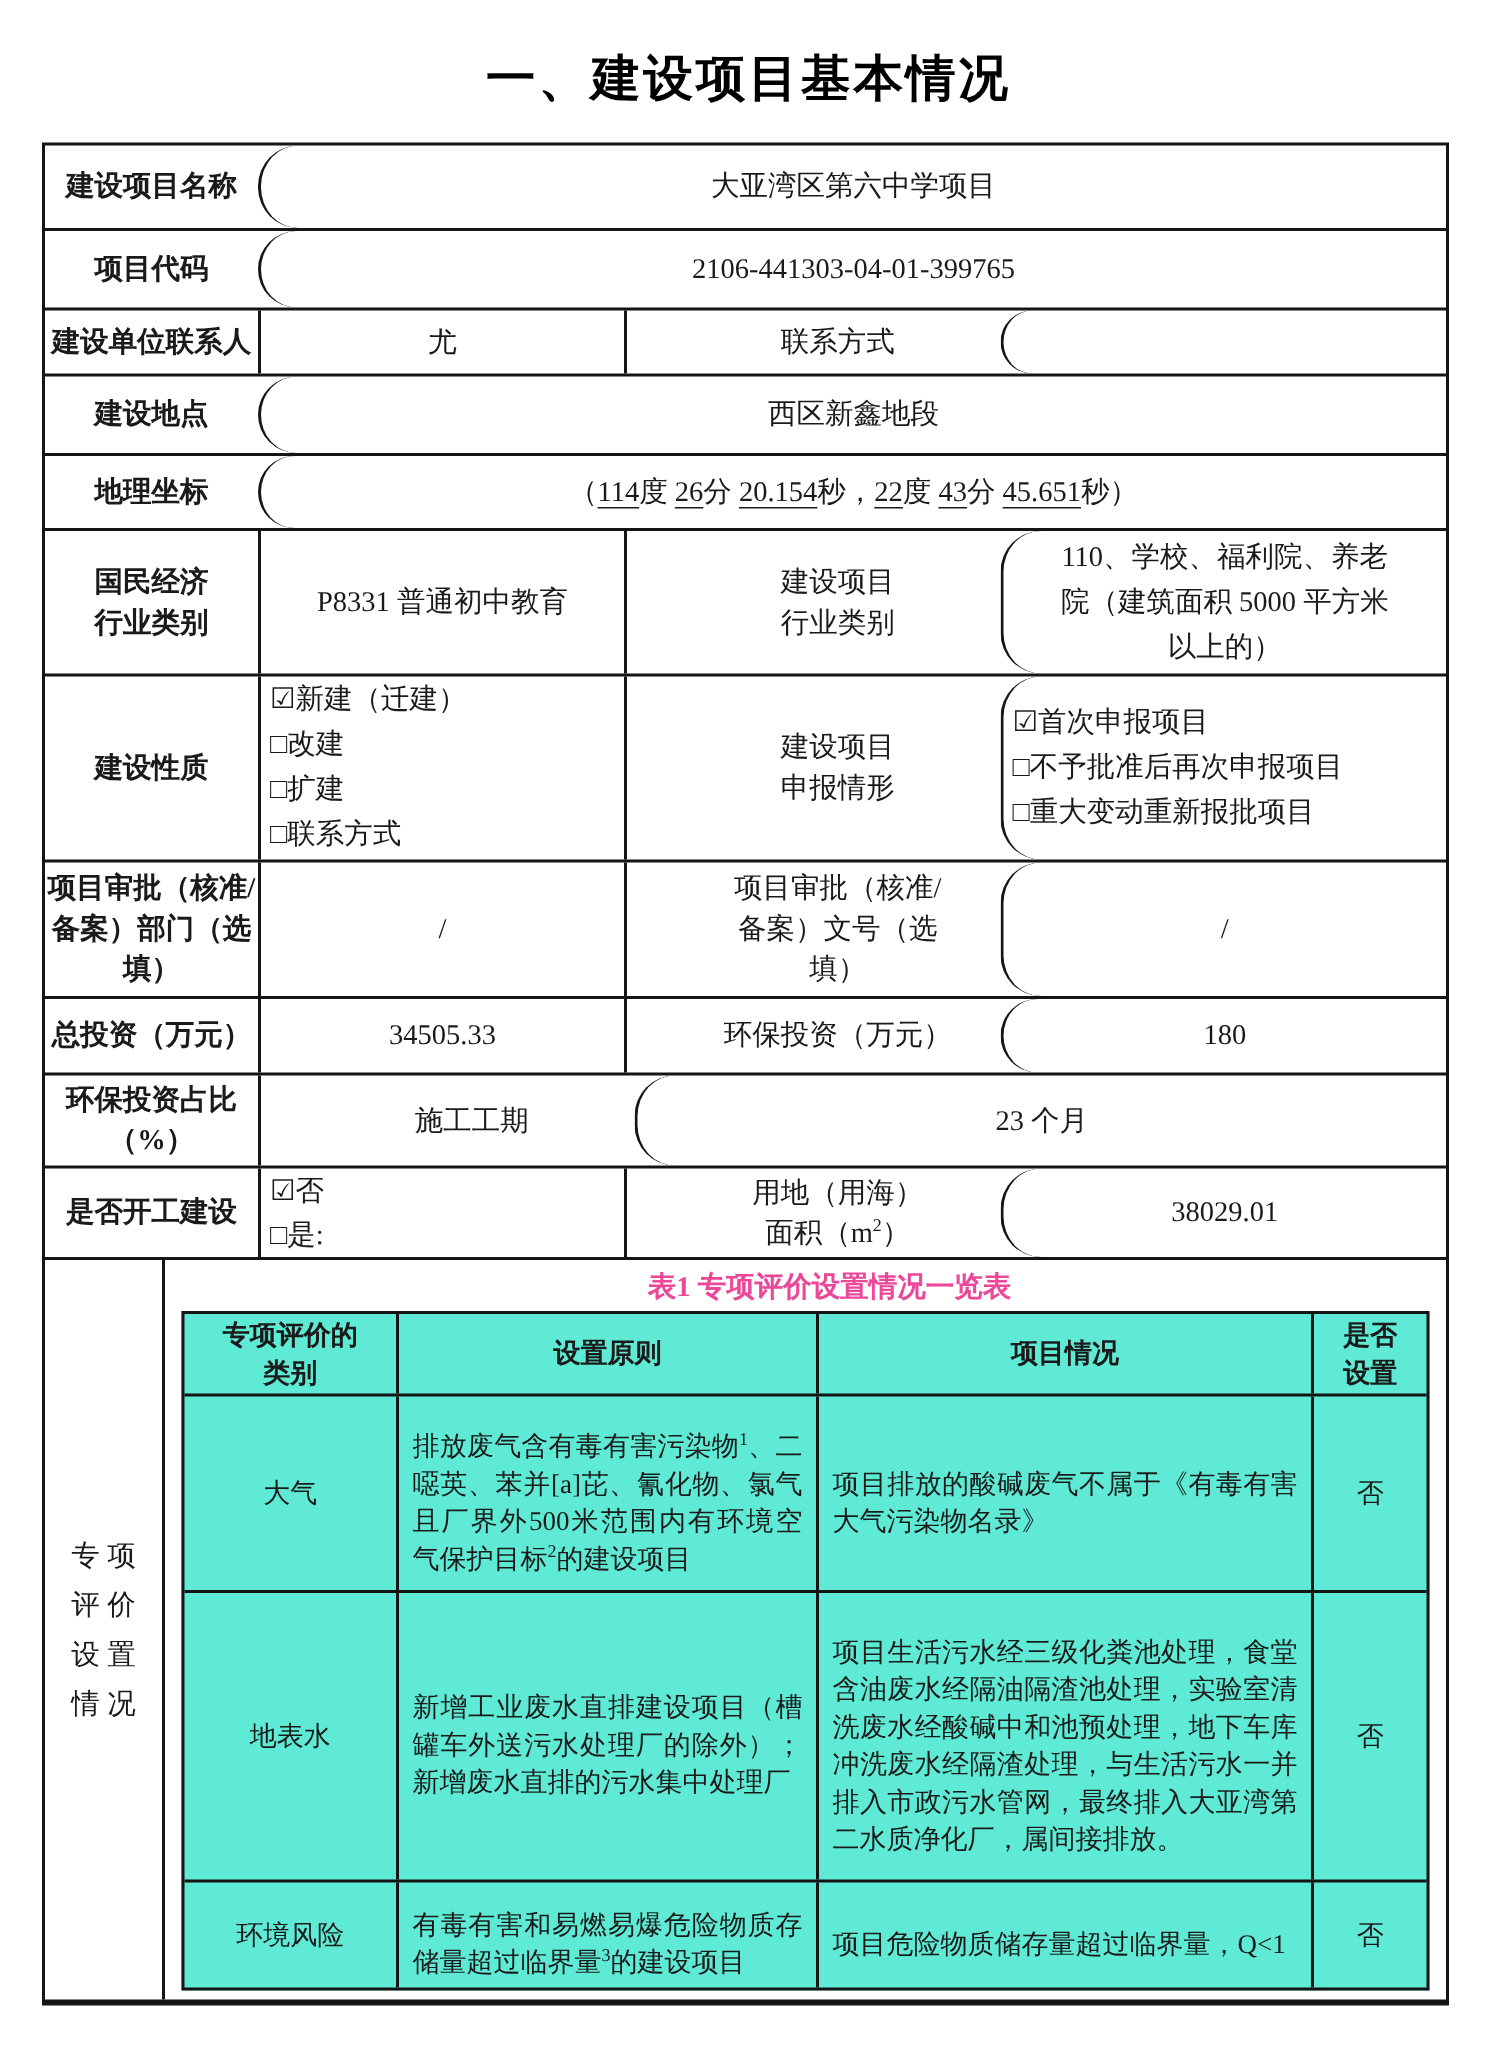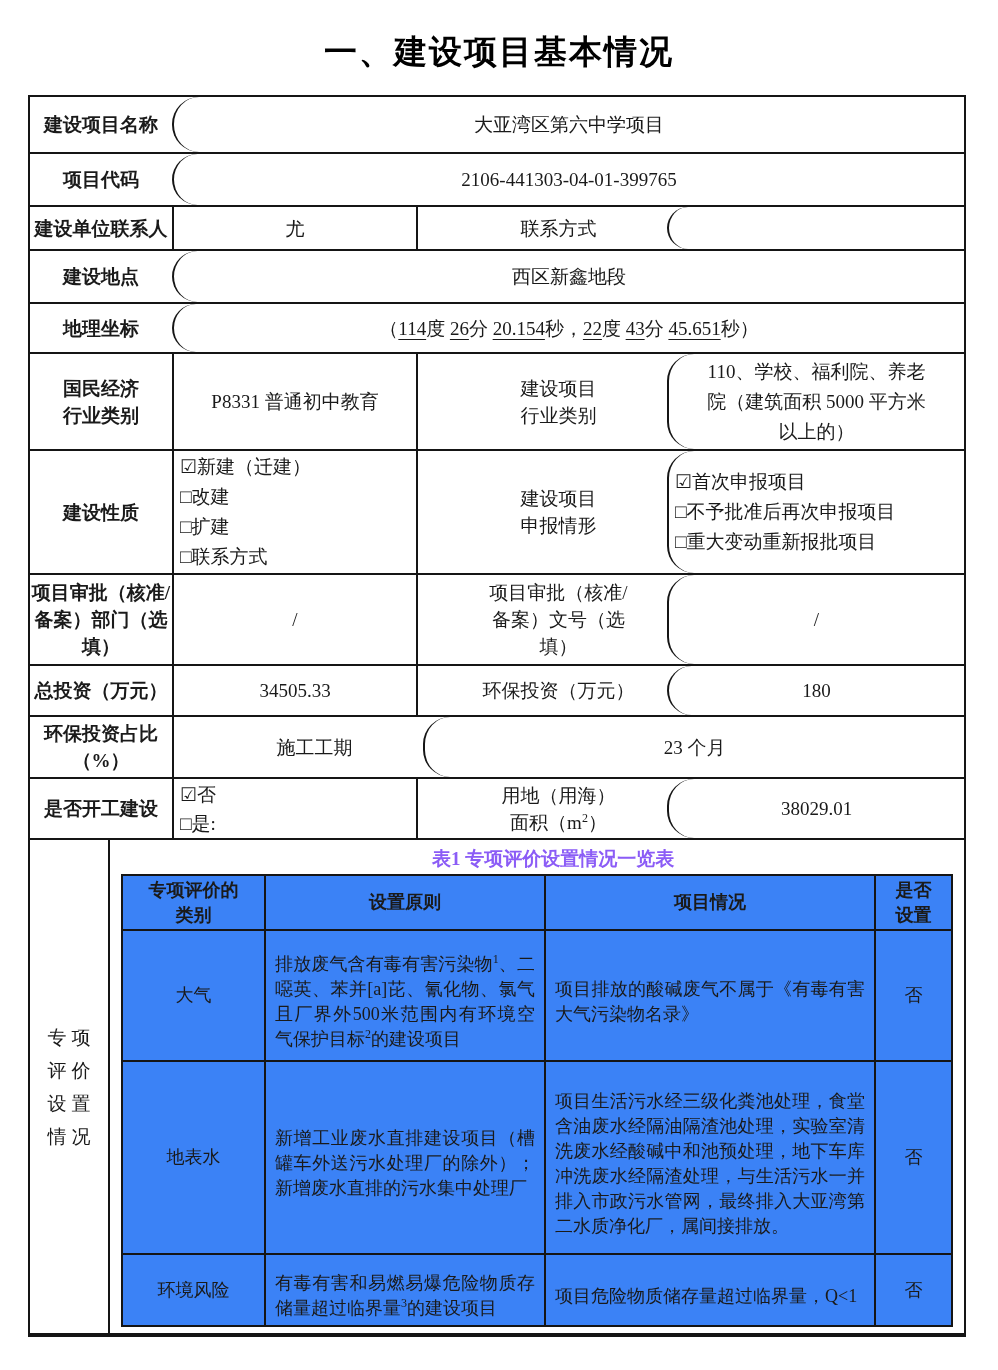--- a/index.html
+++ b/index.html
@@ -45,24 +45,24 @@
   .lh30{line-height:30px;}
   
   .r12{height:495px;}
   .side{
     width:78px;flex:none;box-sizing:border-box;
     display:flex;flex-direction:column;align-items:center;justify-content:center;
     font-size:19px;line-height:33px;letter-spacing:5px;text-indent:5px;
   }
   .content{flex:1;border-left:2px solid #151515;box-sizing:border-box;padding-top:3px;}
   .sub-title{
-    text-align:center;font-weight:bold;font-size:19px;height:31px;line-height:31px;color:#8b5cf6;padding-left:32px;
+    text-align:center;font-weight:bold;font-size:19px;height:31px;line-height:31px;color:#ec4899;padding-left:32px;
   }
   .itbl{
-    margin-left:11px;width:832px;border:2px solid #151515;box-sizing:border-box;background:#3b82f6;
+    margin-left:11px;width:832px;border:2px solid #151515;box-sizing:border-box;background:#5eead4;
   }
   .ir{display:flex;box-sizing:border-box;}
   .ir + .ir{border-top:2px solid #151515;}
   .ic{
     box-sizing:border-box;display:flex;align-items:center;justify-content:center;
     font-size:18px;line-height:25px;text-align:center;overflow:hidden;
   }
   .ic + .ic{border-left:2px solid #151515;}
   .ic1{width:141px;flex:none;}
   .ic2{width:280px;flex:none;padding:0 9px;justify-content:flex-start;text-align:justify;}

